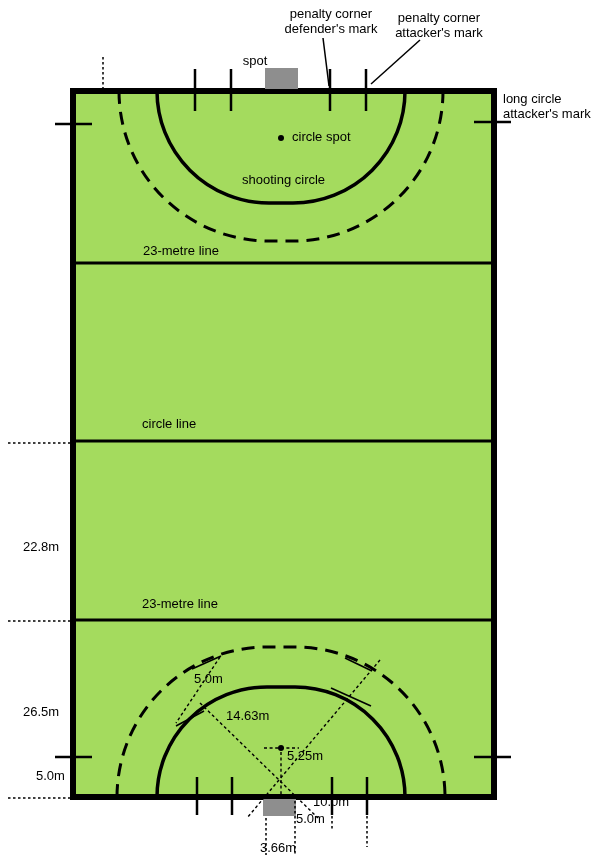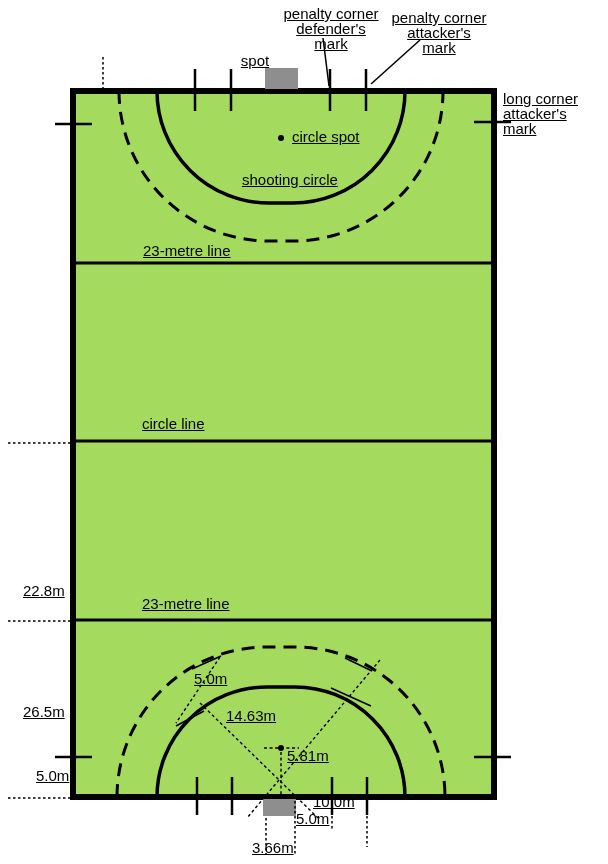--- a/index.html
+++ b/index.html
@@ -18,23 +18,22 @@
   .circle-dashed{stroke:var(--line-black,#000);stroke-width:3;fill:none;stroke-dasharray:13 8;}
   .tick{stroke:var(--line-black,#000);stroke-width:2.5;}
   .goalbox{fill:var(--goal-gray,#8e8e8e);}
   .spot{fill:var(--line-black,#000);}
   .guide{stroke:var(--line-black,#000);stroke-width:1.5;stroke-dasharray:2.5 2.5;}
   .dim{stroke:var(--line-black,#000);stroke-width:1.4;stroke-dasharray:3 2.6;fill:none;}
   .dim-tick{stroke:var(--line-black,#000);stroke-width:1.6;}
   .leader{stroke:var(--line-black,#000);stroke-width:1.5;}
   .label{
     position:absolute;
-    font-size:15px;line-height:15px;
+    font-size:13px;line-height:15px;
     white-space:pre-line;
-    text-decoration:underline;
   }
   .center{text-align:center;}
 </style>
 </head>
 <body>
 
 <div class="canvas">
 
   <svg class="pitch" width="608" height="864" viewBox="0 0 608 864">
 
@@ -97,44 +96,44 @@
   </svg>
 
   <div class="label center" style="left:278px;top:6px;width:106px;">penalty corner
 defender's mark</div>
 
   <div class="label center" style="left:389px;top:10px;width:100px;">penalty corner
 attacker's mark</div>
 
   <div class="label center" style="left:237px;top:53px;width:36px;">spot</div>
 
-  <div class="label" style="left:503px;top:91px;width:100px;">long corner
+  <div class="label" style="left:503px;top:91px;width:100px;">long circle
 attacker's mark</div>
 
   <div class="label" style="left:292px;top:129px;">circle spot</div>
 
   <div class="label" style="left:242px;top:172px;">shooting circle</div>
 
   <div class="label" style="left:143px;top:243px;">23-metre line</div>
 
   <div class="label" style="left:142px;top:416px;">circle line</div>
 
   <div class="label" style="left:142px;top:596px;">23-metre line</div>
 
-  <div class="label" style="left:23px;top:539px;margin-top:44px;">22.8m</div>
+  <div class="label" style="left:23px;top:539px;">22.8m</div>
 
   <div class="label" style="left:23px;top:704px;">26.5m</div>
 
   <div class="label" style="left:36px;top:768px;">5.0m</div>
 
   <div class="label" style="left:194px;top:671px;">5.0m</div>
 
   <div class="label" style="left:226px;top:708px;">14.63m</div>
 
-  <div class="label" style="left:287px;top:748px;">5.81m</div>
+  <div class="label" style="left:287px;top:748px;">5.25m</div>
 
   <div class="label" style="left:296px;top:811px;">5.0m</div>
 
   <div class="label" style="left:313px;top:794px;">10.0m</div>
 
-  <div class="label" style="left:252px;top:840px;">3.66m</div>
+  <div class="label" style="left:260px;top:840px;">3.66m</div>
 
 </div>
 
 </body></html>

